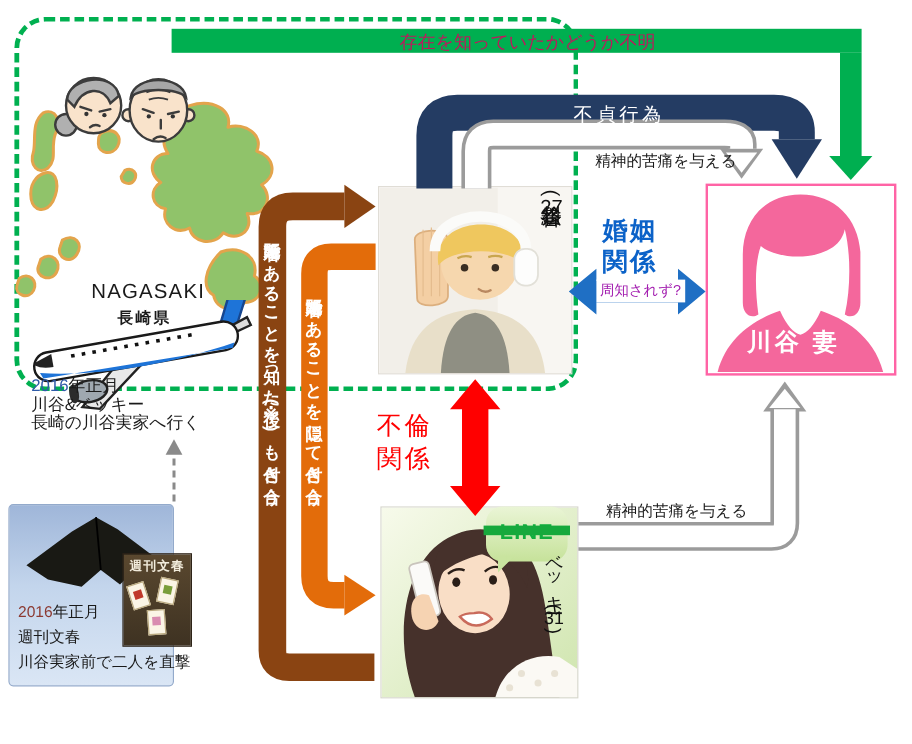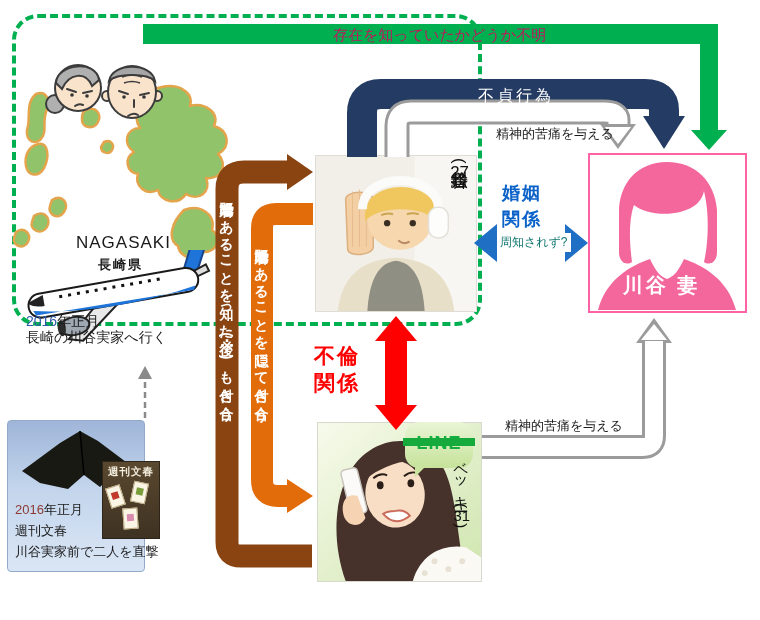--- a/index.html
+++ b/index.html
@@ -11,23 +11,23 @@
   .vtext{writing-mode:vertical-rl;text-orientation:mixed;color:#fff;font-size:14px;
          line-height:25px;letter-spacing:1px;font-weight:bold}
   #parents-box{left:12px;top:14px;width:462px;height:304px;border:4px dashed #00B050;border-radius:26px}
   #arrow-layer{left:0;top:0;width:760px;height:620px;pointer-events:none;z-index:40}
   .label{position:absolute;z-index:50;white-space:nowrap}
   #parents-title{left:54px;top:14px;font-size:26px;font-weight:bold;letter-spacing:2px}
   #banner-label{left:333px;top:26px;font-size:15px;color:#be185d}
   #futei-label{left:478px;top:86px;font-size:16px;color:#fff;letter-spacing:3px}
   #pain-top{left:496px;top:125px;font-size:13px}
   #pain-bottom{left:505px;top:417px;font-size:13px}
-  #konin-label{left:502px;top:180px;font-size:18px;font-weight:800;color:#0B62C8;line-height:26px;letter-spacing:2px;text-align:center}
-  #shuchi-chip{left:497px;top:233px;font-size:12px;background:#fff;padding:1px 3px;color:#0f766e}
-  #furin-label{left:314px;top:342px;font-size:21px;font-weight:700;color:#FF0000;line-height:27px;letter-spacing:2px;text-align:center}
+  #konin-label{left:502px;top:180px;font-size:21px;font-weight:800;color:#0B62C8;line-height:26px;letter-spacing:2px;text-align:center}
+  #shuchi-chip{left:497px;top:233px;font-size:12px;background:#fff;padding:1px 3px;color:#a21caf}
+  #furin-label{left:314px;top:342px;font-size:21px;font-weight:400;color:#FF0000;line-height:27px;letter-spacing:2px;text-align:center}
   #nagasaki-en{left:76px;top:233px;font-size:17px;font-weight:normal;letter-spacing:1px}
   #nagasaki-ja{left:98px;top:256px;font-size:13px;font-weight:bold;letter-spacing:2px}
   #visit-caption{left:26px;top:314px;font-size:14px;line-height:15.5px}
   #footnote{left:228px;top:579px;font-size:15px;color:#C0504D;letter-spacing:1px}
   #wife-label{left:588px;top:272px;width:147px;text-align:center;color:#fff;font-size:20px;font-weight:bold;letter-spacing:3px}
   #enon-vlabel{left:448px;top:158px;height:152px;font-size:17px;color:#111}
   #becky-vlabel{left:451px;top:452px;height:126px;font-size:15px;color:#111}
   #brown-vtext{left:214px;top:191px;height:352px;width:25px}
   #orange-vtext{left:249px;top:238px;height:252px;width:25px}
   #enon-photo{left:315px;top:155px;width:162px;height:157px;border:1px solid #E0DDD6;box-sizing:border-box;z-index:30}
@@ -266,16 +266,17 @@
   </div>
   <div class="label" id="shuchi-chip">周知されず?</div>
   <div class="label" id="furin-label">
     <div>不倫</div>
     <div>関係</div>
   </div>
   <div class="label vtext" id="brown-vtext">既婚者であることを知った後(※)も付き合う</div>
   <div class="label vtext" id="orange-vtext">既婚者であることを隠して付き合う</div>
   <div class="label" id="visit-caption">
     <div><span style="color:#2F5BA8">2016</span><span>年正月</span></div>
+    <div>川谷&amp;ベッキー</div>
     <div>長崎の川谷実家へ行く</div>
   </div>
 
 </div>
 
 </body></html>

